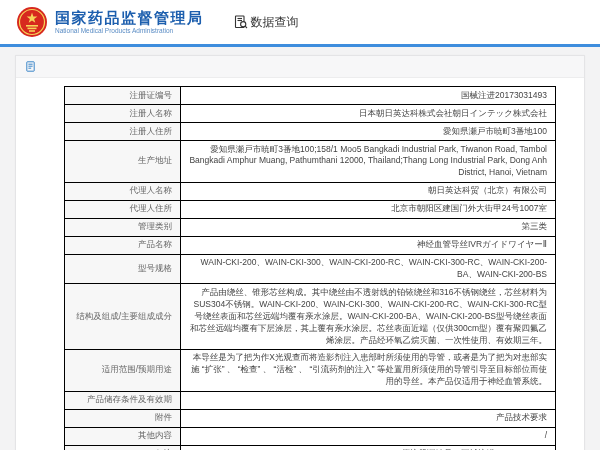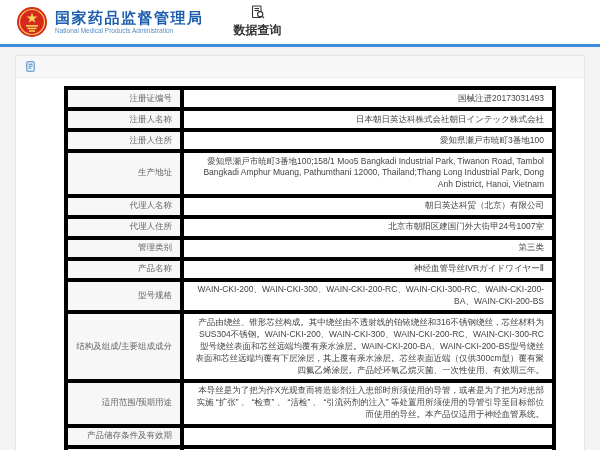--- a/index.html
+++ b/index.html
@@ -15,21 +15,21 @@
     border-bottom:3px solid #3e8ddd;
     display:flex; align-items:center; padding:0 16px;
   }
   .logo-wrap { display:flex; align-items:center; gap:7px; }
   .emblem { width:32px; height:32px; flex:0 0 auto; }
   .org-names { display:flex; flex-direction:column; line-height:1.1; }
   .org-cn { font-size:15px; font-weight:bold; color:#1d5fae; letter-spacing:1.5px; }
   .org-en { font-size:6.5px; color:#5a8cc4; margin-top:1px; }
   .data-query {
     margin-left:30px; display:flex; align-items:center; gap:3px;
-    font-size:12px; font-weight:bold; color:#333; cursor:pointer;flex-direction:column;
+    font-size:12px; font-weight:normal; color:#333; cursor:pointer;
   }
   .data-query svg { width:14px; height:14px; }
   .top-nav { margin-left:auto; display:flex; gap:22px; }
   .nav-item { display:flex; flex-direction:column; align-items:center; gap:2px; cursor:pointer; }
   .nav-item svg { width:12px; height:12px; }
   .nav-label { font-size:7.5px; color:#555; white-space:nowrap; }
   
   .panel {
     margin:8px 15px 0 15px; background:#ffffff;
     border:1px solid #e4e4e6; box-shadow:0 0 2px rgba(0,0,0,.03);
@@ -42,21 +42,21 @@
   }
   .panel-title svg { width:9px; height:11px; flex:0 0 auto; }
   
   .info-table {
     margin:8px 28px 6px 48px;
     width:calc(100% - 76px);
     border-collapse:collapse; font-size:8.5px;
     table-layout:fixed;
   }
   .info-table th, .info-table td {
-    border:4px solid #000000; padding:2.5px 8px; vertical-align:middle;
+    border:1px solid #000000; padding:2.5px 8px; vertical-align:middle;
   }
   .info-table th {
     background:#f7f7f7; color:#666; font-weight:normal;
     text-align:right; width:116px; white-space:nowrap;
   }
   .info-table td {
     background:#ffffff; color:#444; text-align:right; line-height:1.4;
     word-break:break-word;
   }
   .info-table td:empty::after { content:"\00a0"; }

